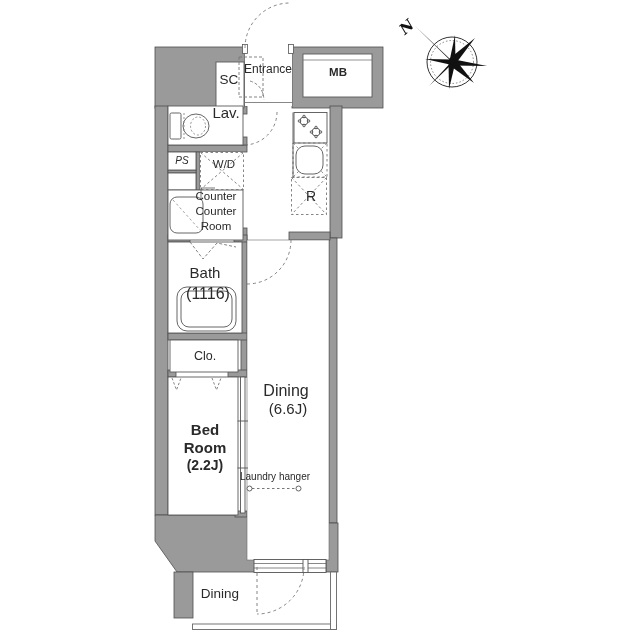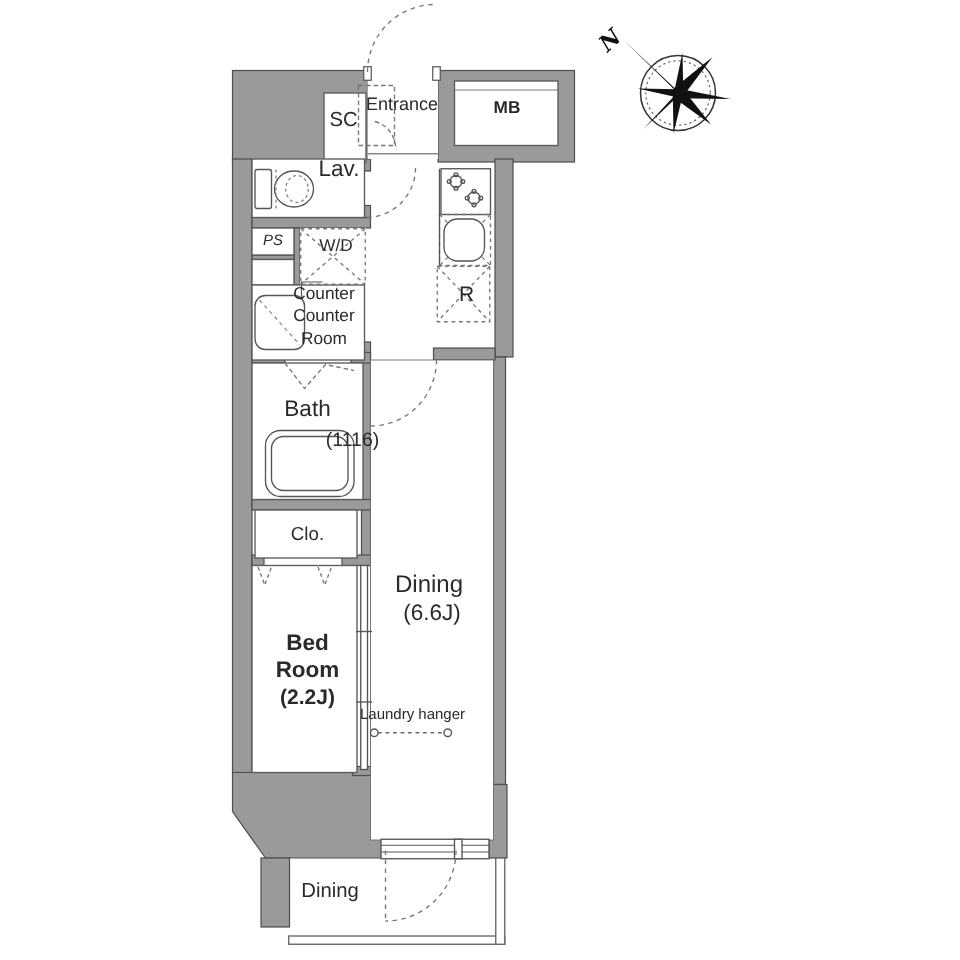--- a/index.html
+++ b/index.html
@@ -184,21 +184,21 @@
   <div class="lbl" style="left:224px;top:165px;font-size:11.5px;">W/D</div>
 
   <div class="lbl" style="left:216px;top:212px;font-size:11.5px;line-height:1.32;">
     <span>Counter</span>
     <span>Counter</span>
     <span>Room</span>
   </div>
 
   <div class="lbl" style="left:311px;top:196px;font-size:14px;">R</div>
   <div class="lbl" style="left:205px;top:273px;font-size:15px;">Bath</div>
-  <div class="lbl" style="left:208px;top:294px;font-size:13px;margin-left:27px;">(1116)</div>
+  <div class="lbl" style="left:208px;top:294px;font-size:16px;">(1116)</div>
   <div class="lbl" style="left:205px;top:356px;font-size:12.5px;">Clo.</div>
 
   <div class="lbl" style="left:205px;top:447px;font-size:15px;line-height:1.2;font-weight:bold;">
     <span>Bed</span>
     <span>Room</span>
     <span style="font-size:14px;text-align:center;">(2.2J)</span>
   </div>
 
   <div class="lbl" style="left:286px;top:391px;font-size:16px;">Dining</div>
   <div class="lbl" style="left:288px;top:409px;font-size:15px;">(6.6J)</div>

